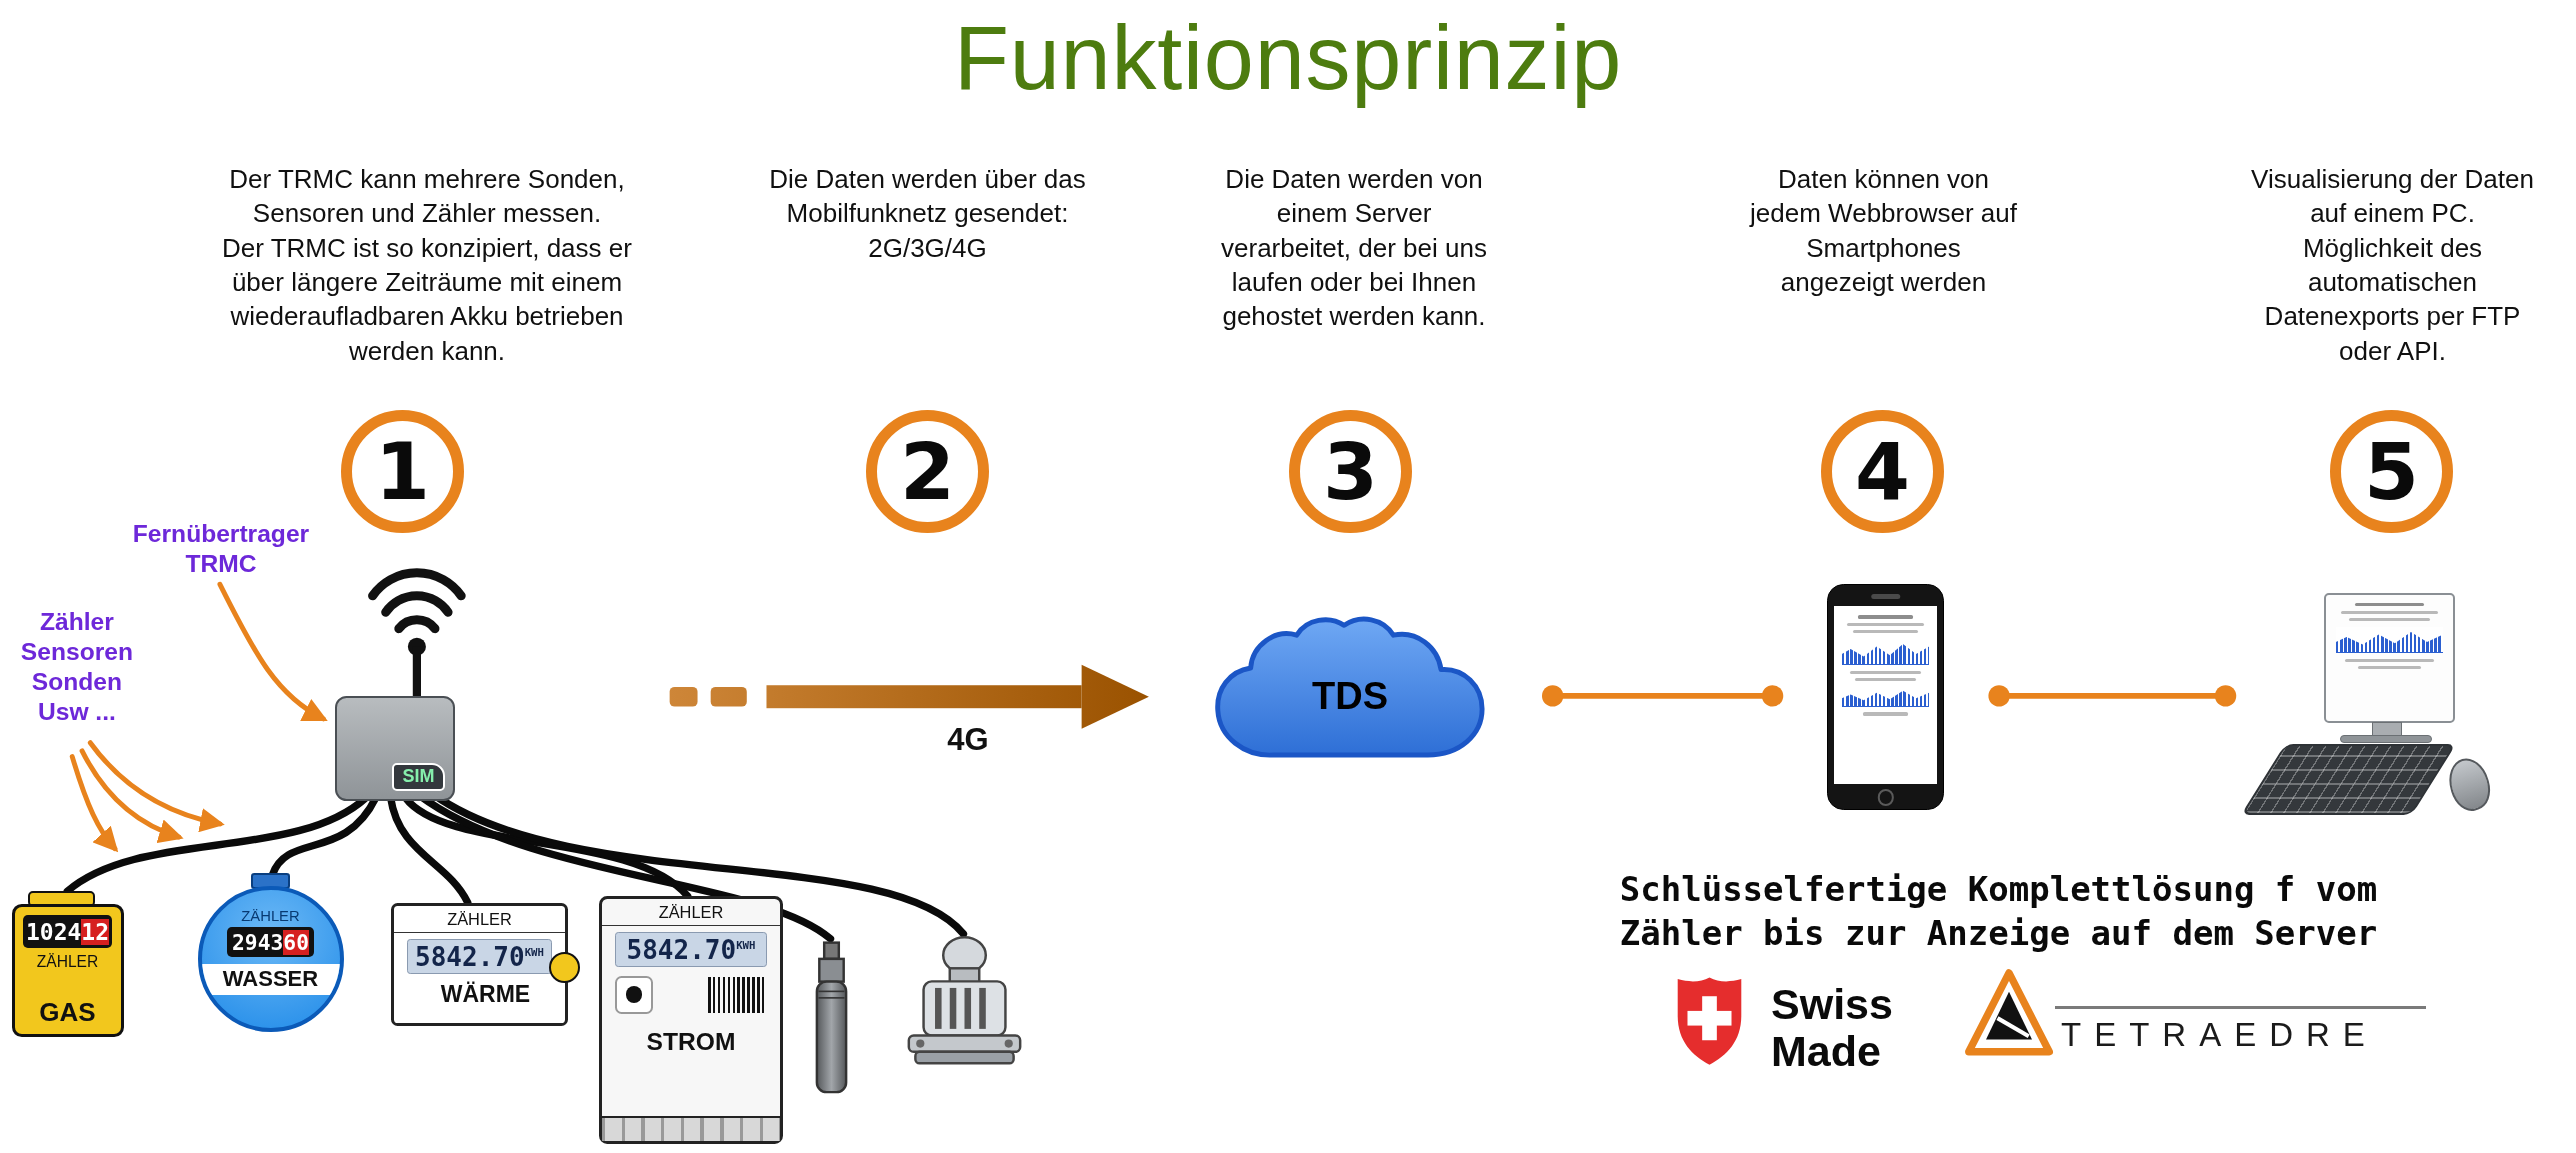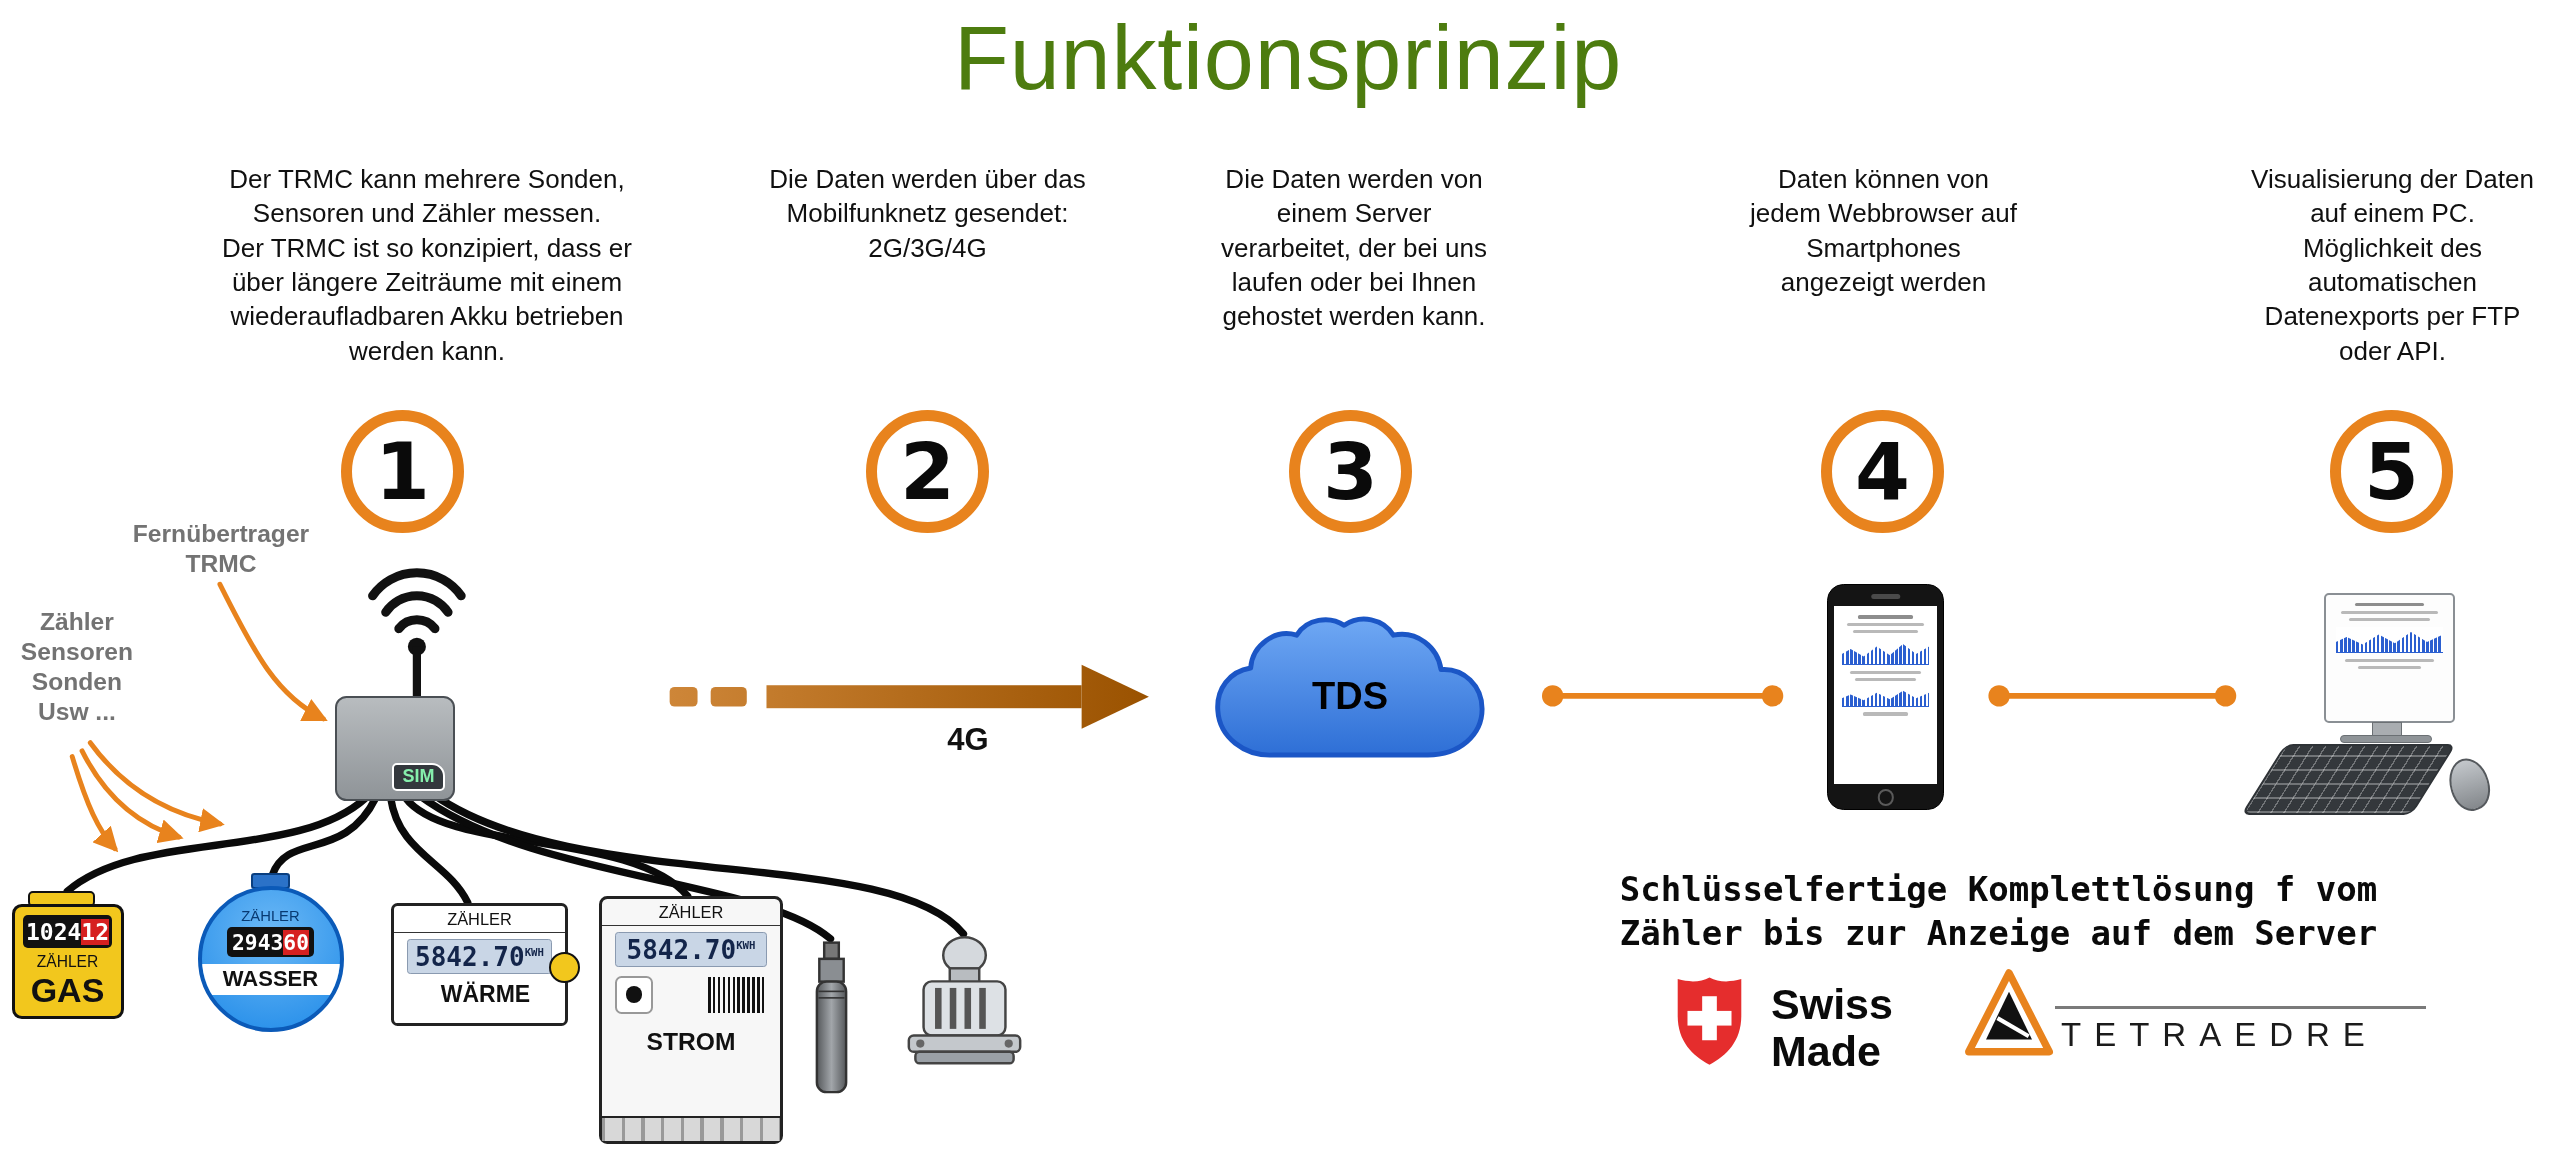--- a/index.html
+++ b/index.html
@@ -22,21 +22,21 @@
   .d5{ left:2183px; top:162px; width:419px; }
 
   
   .circle{ width:123px; height:123px; border:11.5px solid var(--orange); border-radius:50%; background:#fff;
            display:flex; align-items:center; justify-content:center;
            font-size:79px; font-weight:bold; font-family:"DejaVu Sans", sans-serif; color:#0a0a0a; }
   .c1{ left:341px; top:410px; } .c2{ left:866px; top:410px; } .c3{ left:1289px; top:410px; }
   .c4{ left:1821px; top:410px; } .c5{ left:2330px; top:410px; }
 
   
-  .lbl{ font-weight:bold; font-size:24.6px; line-height:1.22; text-align:center; color:#737373; }
+  .lbl{ font-weight:bold; font-size:24.6px; line-height:1.22; text-align:center; color:#6d28d9; }
   .lbl-trmc{ left:98px; top:519px; width:246px; }
   .lbl-inputs{ left:4.9px; top:607px; width:144px; }
 
   
   .device{ left:335px; top:696px; width:120px; height:105px; border:2.5px solid #4a4f54; border-radius:11.5px;
            background:linear-gradient(#b8bcbf,#8f9498); }
   .sim{ position:absolute; right:8.2px; bottom:8.2px; padding:1.6px 8.2px; border:2.5px solid #fff;
         border-radius:4.9px 13px 4.9px 4.9px; background:#33383d; color:#86efac; font-size:18px; font-weight:bold; }
 
   
@@ -89,21 +89,21 @@
   .lcd sup{ font-size:10.7px; }
   .mhdr{ font-size:16.4px; text-align:center; padding:4.1px 0 2.5px; border-bottom:1.6px solid #333; }
 
   .gas{ left:11.5px; top:891px; width:112px; }
   .gas .cap{ width:67px; height:16.4px; margin:0 0 -3.3px 16.4px; background:#f2c71d; border:2.5px solid #111; border-radius:4.9px; }
   .gas .body{ background:#f2c71d; border:3.3px solid #111; border-radius:9.8px; padding:6.6px 0 6.6px; }
   .digits{ background:#111; border-radius:4.9px; margin:1.6px 8.2px 4.9px; padding:3.3px 1.6px; text-align:center;
            font-family:"DejaVu Sans Mono", monospace; font-weight:bold; font-size:23px; color:#fff; }
   .digits .red{ background:#d62020; padding:0 0; }
   .gas .sub{ font-size:15.6px; text-align:center; }
-  .gas .meter-name{ font-size:34px; }
+  .gas .meter-name{ font-size:26px;margin-top:26px; }
 
   .wasser{ left:195px; top:873px; width:151px; }
   .wasser .cap{ width:39px; height:16.4px; margin:0 auto -3.3px; background:#2b72c8; border:2.5px solid #0a3f80; border-radius:3.3px; }
   .wasser .dial{ width:146px; height:146px; margin:0 auto; border-radius:50%; border:4.9px solid #0b5ab8; overflow:hidden;
                  background:radial-gradient(circle at 50% 32%, #6cb9f6, #1f8ae8);
                  display:flex; flex-direction:column; align-items:center; }
   .wasser .whdr{ font-size:14.8px; color:#083a72; margin-top:18px; }
   .wasser .digits{ margin:3.3px 0 0; padding:2.5px 4.9px; font-size:21.3px; }
   .wasser .band{ width:100%; background:#fff; margin-top:6.6px; padding:2.5px 0; font-size:22px; font-weight:bold; text-align:center; }
 

